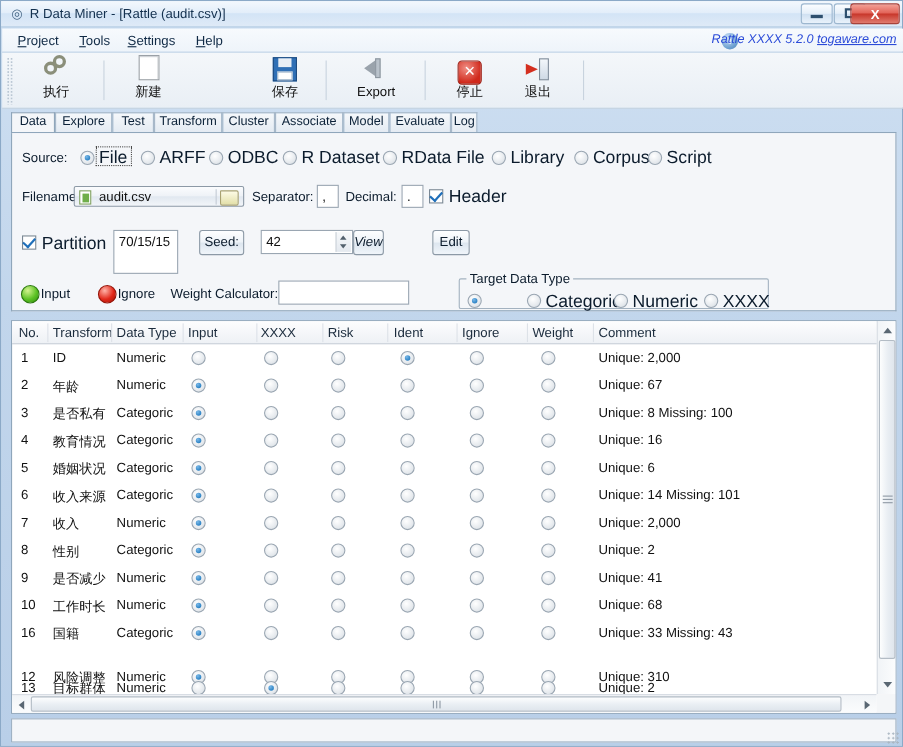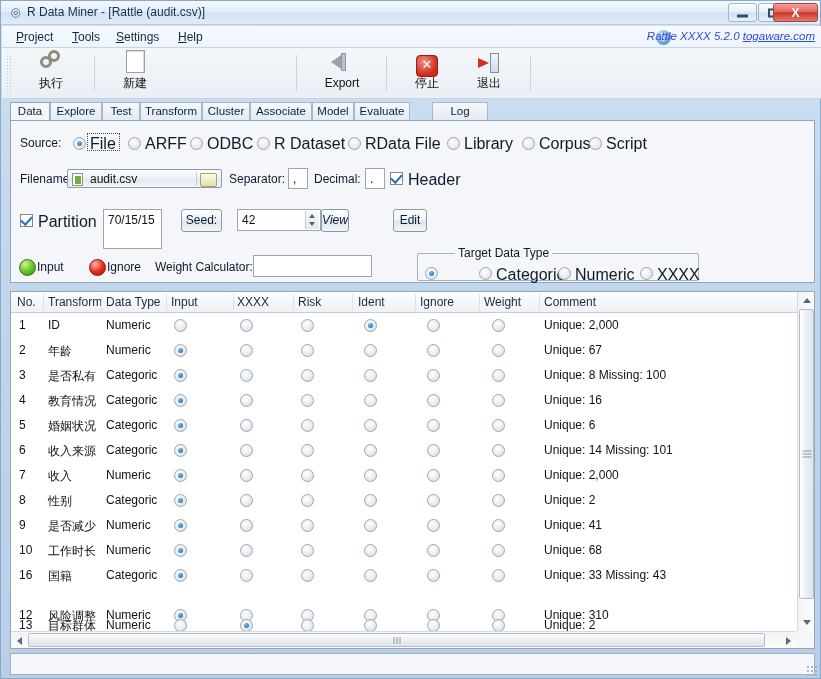--- a/index.html
+++ b/index.html
@@ -184,21 +184,21 @@
 
   
   .ball{position:absolute;width:15px;height:15px;border-radius:50%;}
   .ball.green{background:radial-gradient(circle at 35% 28%,#d4f38f,#5cc224 55%,#2f8a10);border:1px solid #2d7a10;}
   .ball.red{background:radial-gradient(circle at 35% 28%,#ffb3a8,#e1281a 55%,#9f1509);border:1px solid #95160b;}
 
   
   #tdt-frame{position:absolute;left:416px;top:252px;width:282px;height:28px;
     border:1px solid #a3b2c0;box-sizing:border-box;border-radius:2px;background:transparent;}
   #tdt-legend{position:absolute;left:423px;top:245px;background:#f4f6f9;padding:0 3px;
-    font-size:12px;color:#0b1b2c;white-space:nowrap;margin-left:31px;}
+    font-size:12px;color:#0b1b2c;white-space:nowrap;}
 
   
   #tree-outer{
     position:absolute;left:9px;top:290px;width:805px;height:358px;
     background:#fff;border:1px solid #8fa6bb;box-sizing:border-box;
   }
   #tree-head{
     position:absolute;left:0;top:0;right:17px;height:21px;
     background:linear-gradient(to bottom,#fdfdfe,#eef1f5);
     border-bottom:1px solid #c5cdd6;box-sizing:border-box;
@@ -267,20 +267,24 @@
 
     <div class="tbtn" style="left:16px;width:66px;">
       <span class="ic"><i class="ic-gear"></i></span>
       <span class="lb">执行</span>
     </div>
     <div class="tsep" style="left:92px;"></div>
     <div class="tbtn" style="left:102px;width:62px;">
       <span class="ic"><i class="ic-page"></i></span>
       <span class="lb">新建</span>
     </div>
+    <div class="tbtn" style="left:226px;width:62px;">
+      <span class="ic"><i class="ic-save" style="margin-top:2px;"></i></span>
+      <span class="lb">保存</span>
+    </div>
     <div class="tsep" style="left:294px;"></div>
     <div class="tbtn" style="left:304px;width:72px;">
       <span class="ic"><i class="ic-export" style="margin-top:3px;"></i></span>
       <span class="lb">Export</span>
     </div>
     <div class="tsep" style="left:384px;"></div>
     <div class="tbtn" style="left:394px;width:62px;">
       <span class="ic"><i class="ic-stop" style="margin-top:2px;">✕</i></span>
       <span class="lb">停止</span>
     </div>
@@ -293,21 +297,21 @@
 
   <div id="tabstrip">
     <div class="tab active" style="left:0px;width:40px;">Data</div>
     <div class="tab" style="left:40px;width:52px;">Explore</div>
     <div class="tab" style="left:92px;width:38px;">Test</div>
     <div class="tab" style="left:130px;width:62px;">Transform</div>
     <div class="tab" style="left:192px;width:48px;">Cluster</div>
     <div class="tab" style="left:240px;width:62px;">Associate</div>
     <div class="tab" style="left:302px;width:42px;">Model</div>
     <div class="tab" style="left:344px;width:56px;">Evaluate</div>
-    <div class="tab" style="left:422px;width:56px;">Log</div>
+    <div class="tab" style="left:400px;width:24px;">Log</div>
   </div>
   <div id="tabstrip-fill"></div>
 
   <div id="panel"></div>
 
   <div class="lbl" style="left:19px;top:135px;">Source:</div>
 
   <div class="radio on" style="left:72px;top:136px;"></div>
   <div class="rlabel" style="left:89px;top:134px;">File</div>
   <div class="focusbox" style="left:86px;top:132px;width:33px;height:18px;"></div>

